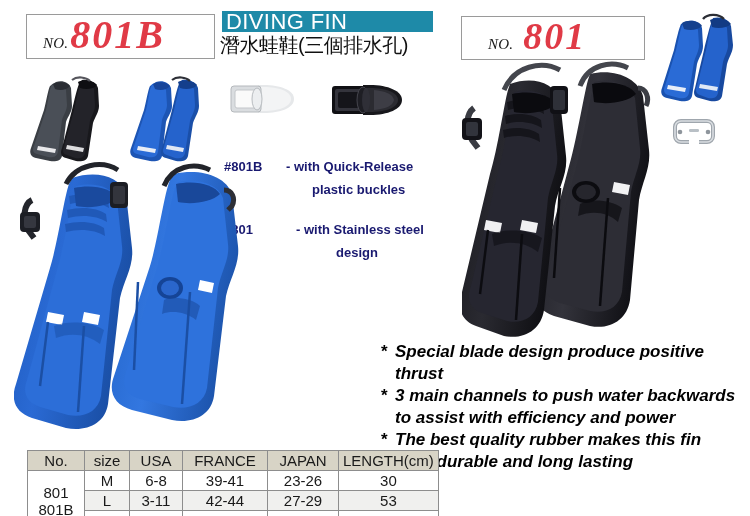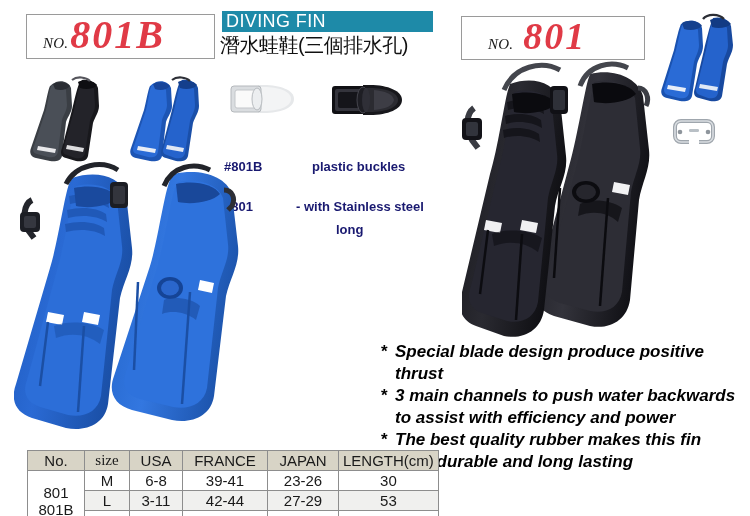--- a/index.html
+++ b/index.html
@@ -53,21 +53,21 @@
   #title-banner {
     position: absolute;
     left: 222px;
     top: 11px;
     width: 211px;
     height: 21px;
     background: #1e8aa8;
   }
   #title-banner-text {
     color: #ffffff;
-    font-size: 18px;
+    font-size: 22px;
     line-height: 21px;
     padding-left: 4px;
     letter-spacing: .4px;
     white-space: nowrap;
   }
   #title-cn {
     position: absolute;
     left: 220px;
     top: 33px;
     font-size: 20px;
@@ -126,21 +126,21 @@
     padding: 0 4px;
     height: 19px;
     line-height: 19px;
     font-weight: normal;
     white-space: nowrap;
   }
   #spec-table thead th { background: #d8d4c6; }
   #spec-table td.no-cell { background: #ffffff; font-size: 15px; line-height: 17px; padding: 0 6px; }
   #spec-table tr.alt td { background: #f0f0ee; }
   .col-no     { width: 48px; }
-  .col-size   { width: 36px; font-family: Liberation Serif, serif; }
+  .col-size   { width: 36px; }
   .col-usa    { width: 44px; }
   .col-france { width: 76px; }
   .col-japan  { width: 62px; margin-top: 41px; }
   .col-length { width: 84px; }
 
   
   .art { position: absolute; }
 
   .fin-svg { display: block; }
 
@@ -231,28 +231,29 @@
       <rect x="8" y="10" width="21" height="16" rx="2" fill="#15151a"></rect>
       <ellipse cx="33" cy="18" rx="6" ry="13" fill="#1e1e24" stroke="#45454d" stroke-width="1"></ellipse>
       <ellipse cx="36" cy="18" rx="4" ry="12" fill="#2f2f37"></ellipse>
     </svg>
   </div>
 
   <div id="callouts">
     <div class="callout-row" id="callout-801b">
       <span class="callout-key" id="callout-key-801b">#801B</span>
       <span class="callout-val">
+        <span>- with Quick-Release</span>
         <span class="l2">plastic buckles</span>
       </span>
     </div>
     <div class="callout-row" id="callout-801">
       <span class="callout-key" id="callout-key-801">#801</span>
       <span class="callout-val">
         <span>- with Stainless steel</span>
-        <span class="l2">long</span>
+        <span class="l2">design</span>
       </span>
     </div>
   </div>
 
   <div class="art" id="thumb-fins-blue-tr">
     <svg class="fin-svg" viewBox="0 0 90 92" width="90" height="92">
       <g>
         <path d="M30 10 C37 7 45 9 47 16 L48 34 C48 41 44 45 42 52 L37 84 C36 89 30 90 25 89 L12 86 C7 85 5 81 7 76 L19 38 C21 29 24 16 26 12 Z" fill="#1a52b0"></path>
         <path d="M28 12 C34 10 41 12 43 18 L44 33 C44 39 41 43 39 50 L34 81 C33 86 28 87 24 86 L13 83 C9 82 8 78 10 74 L21 38 C23 30 25 18 27 14 Z" fill="#2a6bd6"></path>
         <path d="M13 73 L31 76 L30 80 L12 77 Z" fill="#e8eef8"></path>

